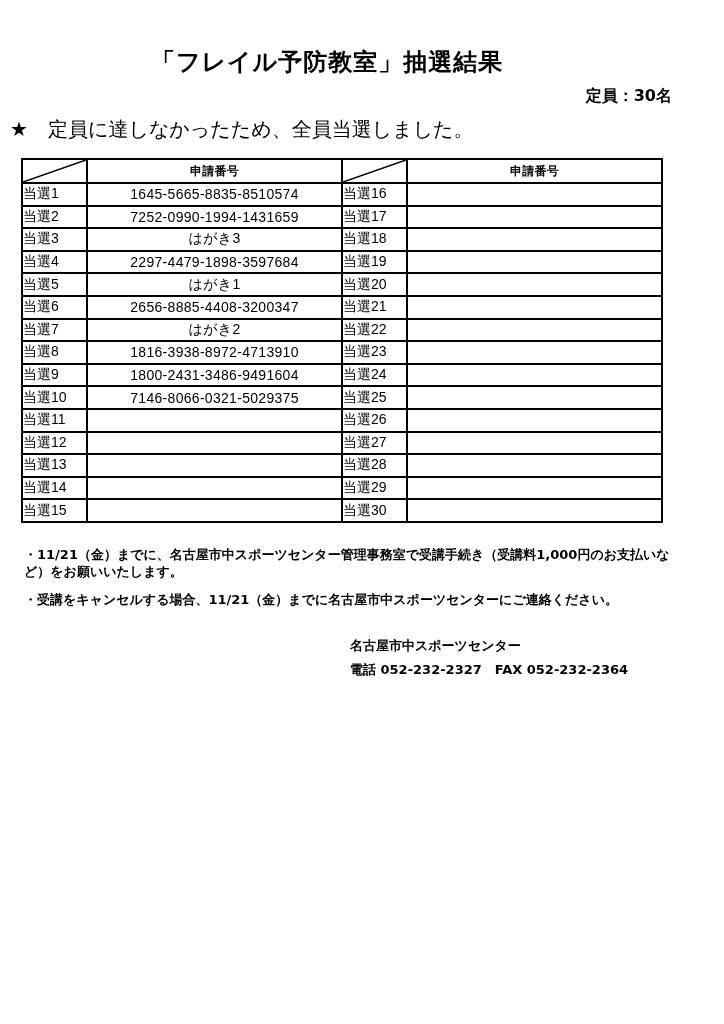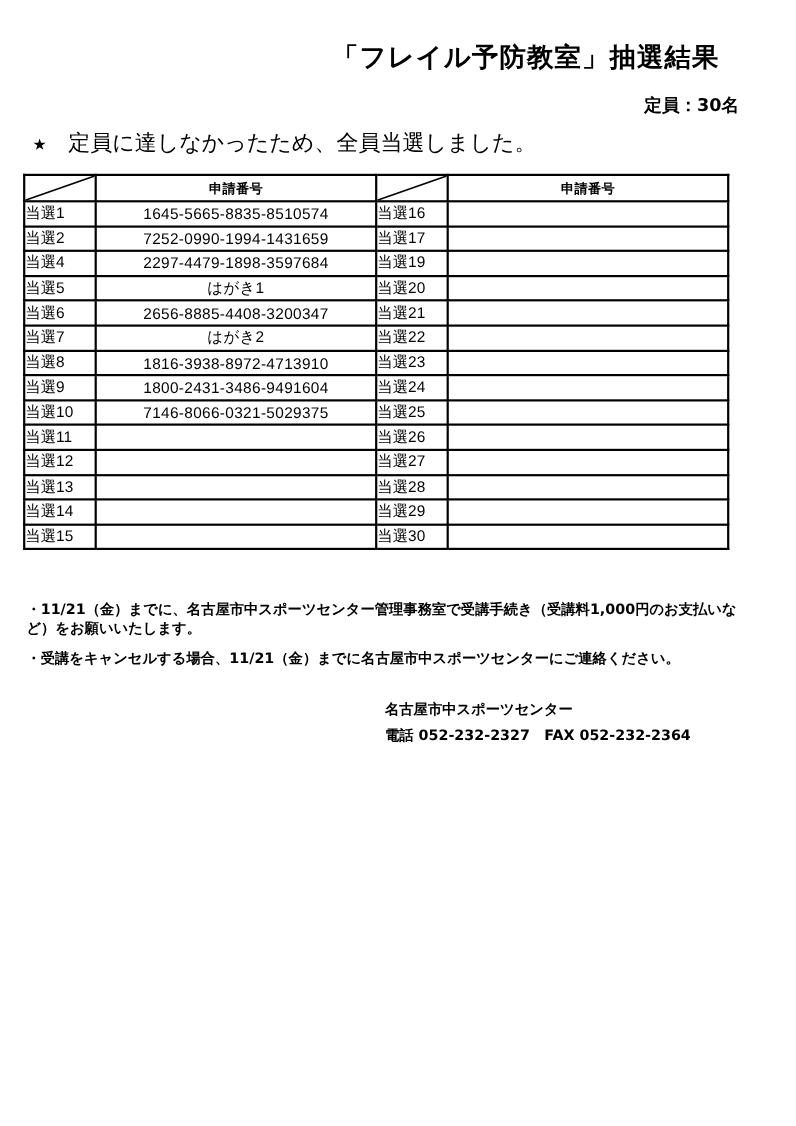--- a/index.html
+++ b/index.html
@@ -1,21 +1,21 @@
 <!DOCTYPE html>
 <html><head>
 <meta charset="utf-8">
 <style>
   html, body { margin:0; padding:0; background:#fff; }
   body { width:724px; height:1024px; position:relative; overflow:hidden;
          font-family:"DejaVu Sans", "Liberation Sans", sans-serif; color:#000; }
-  .title { position:absolute; left:0; width:654px; top:36px; text-align:right;
+  .title { position:absolute; left:0; width:654px; top:46px; text-align:center;
            font-size:24px; font-weight:bold; letter-spacing:1px; }
   .capacity { position:absolute; right:52px; top:86px; font-size:16px; font-weight:bold;margin-left:12px; }
-  .notice { position:absolute; left:30px; top:116px; font-size:20px;font-family:Liberation Mono, monospace; }
+  .notice { position:absolute; left:10px; top:116px; font-size:20px; }
   .notice .star { margin-right:20px; }
   table.lottery { position:absolute; left:21px; top:158px; border-collapse:collapse;border-radius:29px; }
   table.lottery td, table.lottery th { border:2px solid #000; padding:0; height:20.6px;
      font-size:14px; font-weight:normal; font-family:"Liberation Sans","DejaVu Sans",sans-serif; }
   table.lottery th { height:22px; font-weight:bold; font-size:12px; }
   .c-label { width:63px; text-align:left; }
   .c-num { width:253px; text-align:center; letter-spacing:0.3px; }
   .diag { position:relative; }
   .diag svg { position:absolute; left:0; top:0; width:100%; height:100%; }
   .notes { position:absolute; left:24px; top:546px; width:660px; font-size:13px; line-height:17px;font-weight:bold; }
@@ -52,20 +52,26 @@
       <tr>
         <td class="c-label">当選1</td>
         <td class="c-num">1645-5665-8835-8510574</td>
         <td class="c-label">当選16</td>
         <td class="c-num"></td>
       </tr>
       <tr>
         <td class="c-label">当選2</td>
         <td class="c-num">7252-0990-1994-1431659</td>
         <td class="c-label">当選17</td>
+        <td class="c-num"></td>
+      </tr>
+      <tr>
+        <td class="c-label">当選3</td>
+        <td class="c-num">はがき3</td>
+        <td class="c-label">当選18</td>
         <td class="c-num"></td>
       </tr>
       <tr>
         <td class="c-label">当選4</td>
         <td class="c-num">2297-4479-1898-3597684</td>
         <td class="c-label">当選19</td>
         <td class="c-num"></td>
       </tr>
       <tr>
         <td class="c-label">当選5</td>

